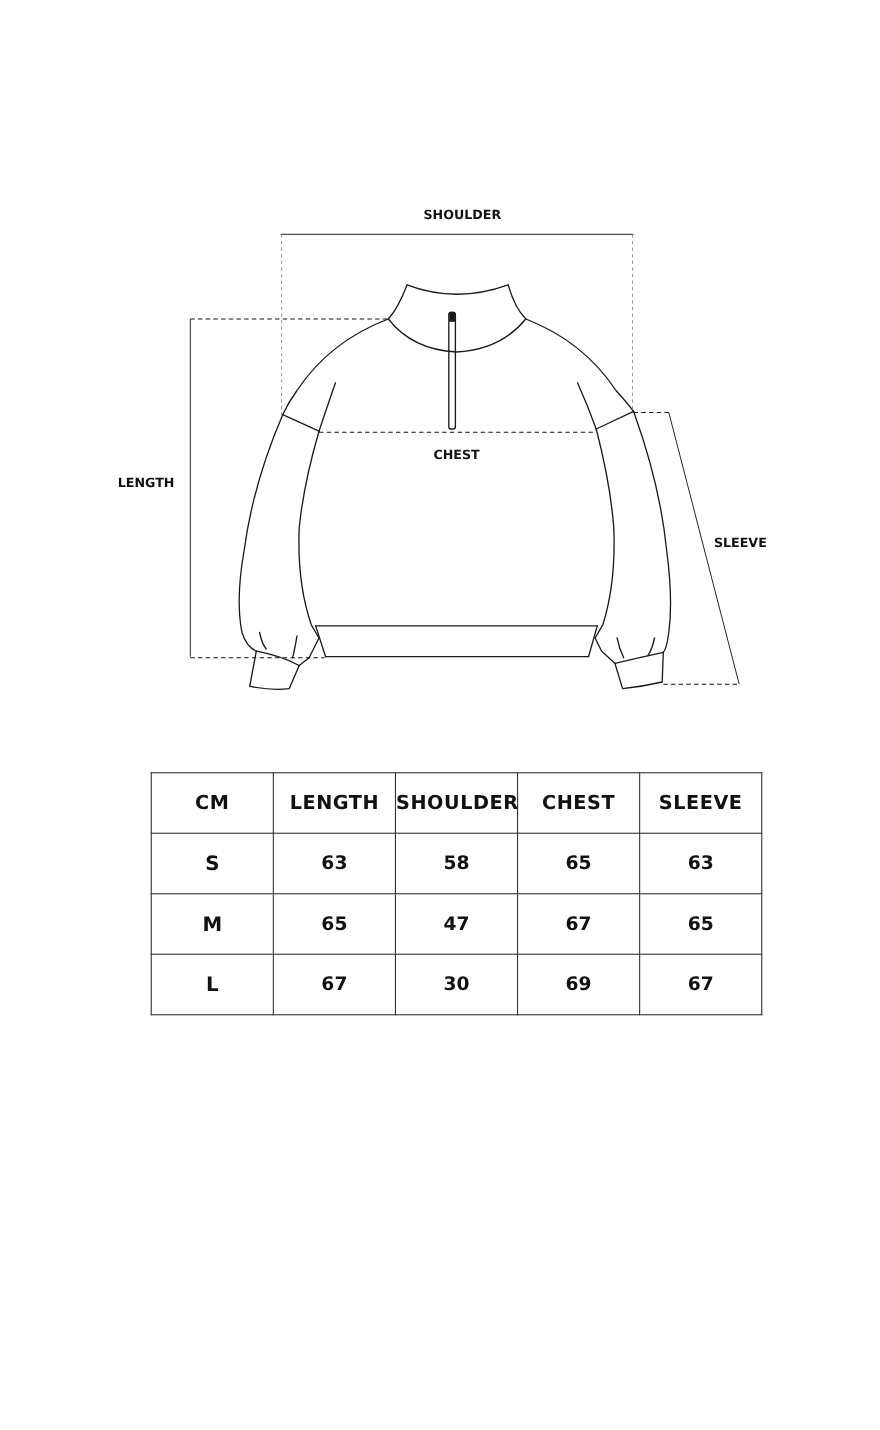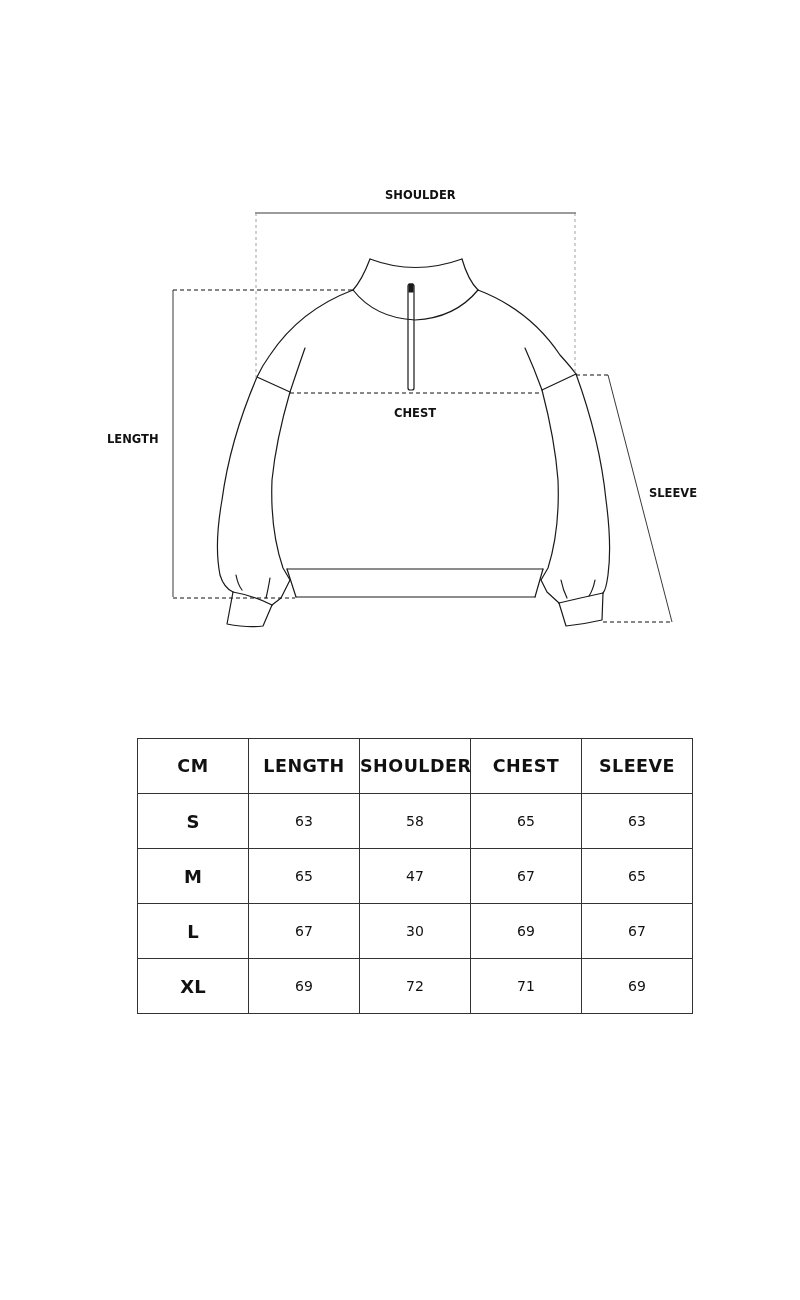--- a/index.html
+++ b/index.html
@@ -37,34 +37,34 @@
       white-space: nowrap;
     }
     #lbl-shoulder { left: 385px; top: 188px; }
     #lbl-chest    { left: 394px; top: 406px; }
     #lbl-length   { left: 107px; top: 432px; }
     #lbl-sleeve   { left: 649px; top: 486px; }
 
     .size-table {
       position: absolute;
       left: 137px;
-      top: 738px;
+      top: 702px;
       width: 556px;
       border-collapse: collapse;
       table-layout: fixed;
     }
     .size-table td, .size-table th {
       border: 1px solid #333;
       height: 54px;
       padding: 0;
       text-align: center;
       vertical-align: middle;
       font-family: "DejaVu Sans", sans-serif;
-      font-size: 14px;
-      font-weight: normal;
+      font-size: 17px;
+      font-weight: bold;
       color: #111;
     }
     .size-table th {
       font-weight: bold;
       font-size: 17.5px;
       letter-spacing: 0.5px;
     }
     .size-table td.size-cell {
       font-weight: bold;
       font-size: 18px;
@@ -187,21 +187,14 @@
       <td>67</td>
       <td>65</td>
     </tr>
     <tr>
       <td class="size-cell">L</td>
       <td>67</td>
       <td>30</td>
       <td>69</td>
       <td>67</td>
     </tr>
-    <tr>
-      <td class="size-cell">XL</td>
-      <td>69</td>
-      <td>72</td>
-      <td>71</td>
-      <td>69</td>
-    </tr>
   </tbody>
 </table>
 
 </body></html>

